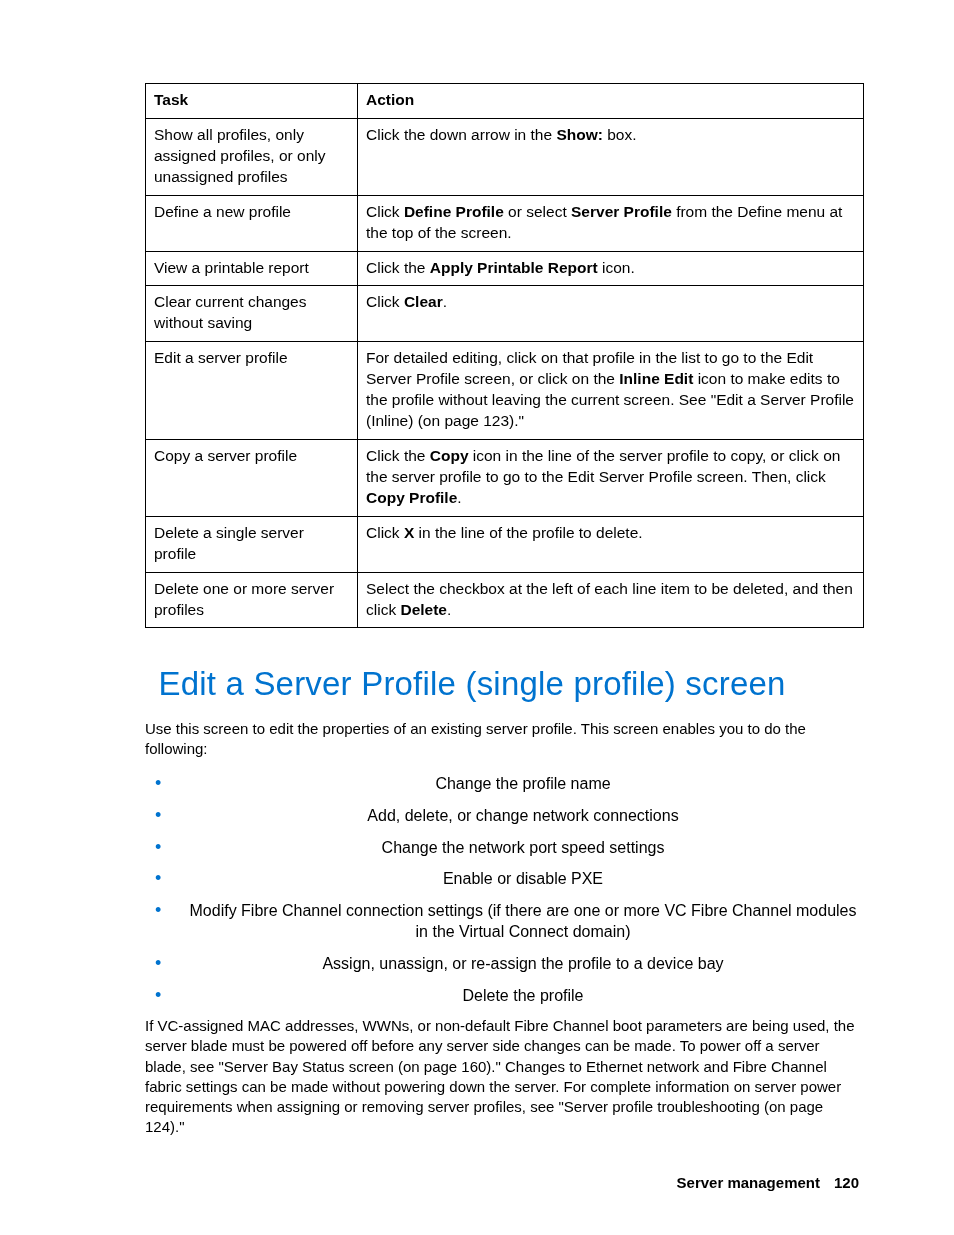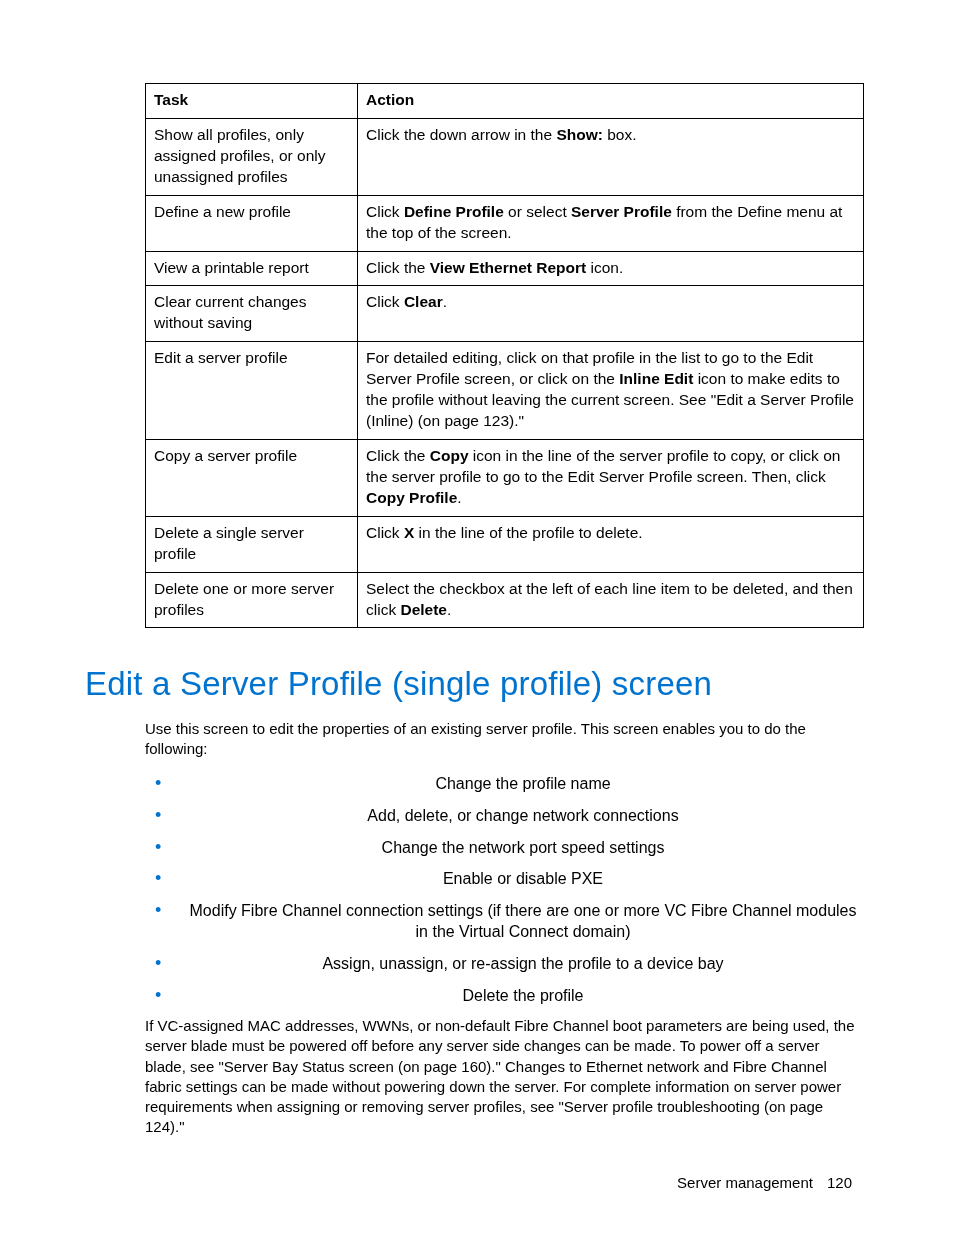--- a/index.html
+++ b/index.html
@@ -42,20 +42,21 @@
   }
   col.c1 { width: 212px; }
   col.c2 { width: 506px; }
 
   h1.section-heading {
     font-size: 33px;
     color: #0073cf;
     font-weight: 400;
     letter-spacing: 0.2px;
     margin: 34px 0 12px -10px;
+    text-align: center;
   }
 
   .body-block {
     margin-left: 50px;
     width: 718px;
   }
   .para {
     font-size: 15px;
     line-height: 1.35;
     margin: 0 0 14px 0;
@@ -81,24 +82,24 @@
     left: 10px;
     top: 0;
     color: #0073cf;
     font-size: 18px;
     line-height: 1.2;
   }
   .b { font-weight: 700; }
 
   .footer {
     position: absolute;
-    right: 102px;
+    right: 95px;
     bottom: 42px;
     font-size: 15px;
-    font-weight: 400;
+    font-weight: 700;
   }
   .footer .pg { margin-left: 14px; }
 </style>
 </head>
 <body>
 
 <div class="page">
 
   <table class="task-table">
     <colgroup>
@@ -115,21 +116,21 @@
       <tr>
         <td>Show all profiles, only assigned profiles, or only unassigned profiles</td>
         <td><span>Click the down arrow in the </span><span class="b">Show:</span><span> box.</span></td>
       </tr>
       <tr>
         <td>Define a new profile</td>
         <td><span>Click </span><span class="b">Define Profile</span><span> or select </span><span class="b">Server Profile</span><span> from the Define menu at the top of the screen.</span></td>
       </tr>
       <tr>
         <td>View a printable report</td>
-        <td><span>Click the </span><span class="b">View Ethernet Report</span><span> icon.</span></td>
+        <td><span>Click the </span><span class="b">Apply Printable Report</span><span> icon.</span></td>
       </tr>
       <tr>
         <td>Clear current changes without saving</td>
         <td><span>Click </span><span class="b">Clear</span><span>.</span></td>
       </tr>
       <tr>
         <td>Edit a server profile</td>
         <td><span>For detailed editing, click on that profile in the list to go to the Edit Server Profile screen, or click on the </span><span class="b">Inline Edit</span><span> icon to make edits to the profile without leaving the current screen. See "Edit a Server Profile (Inline) (on page 123)."</span></td>
       </tr>
       <tr>

